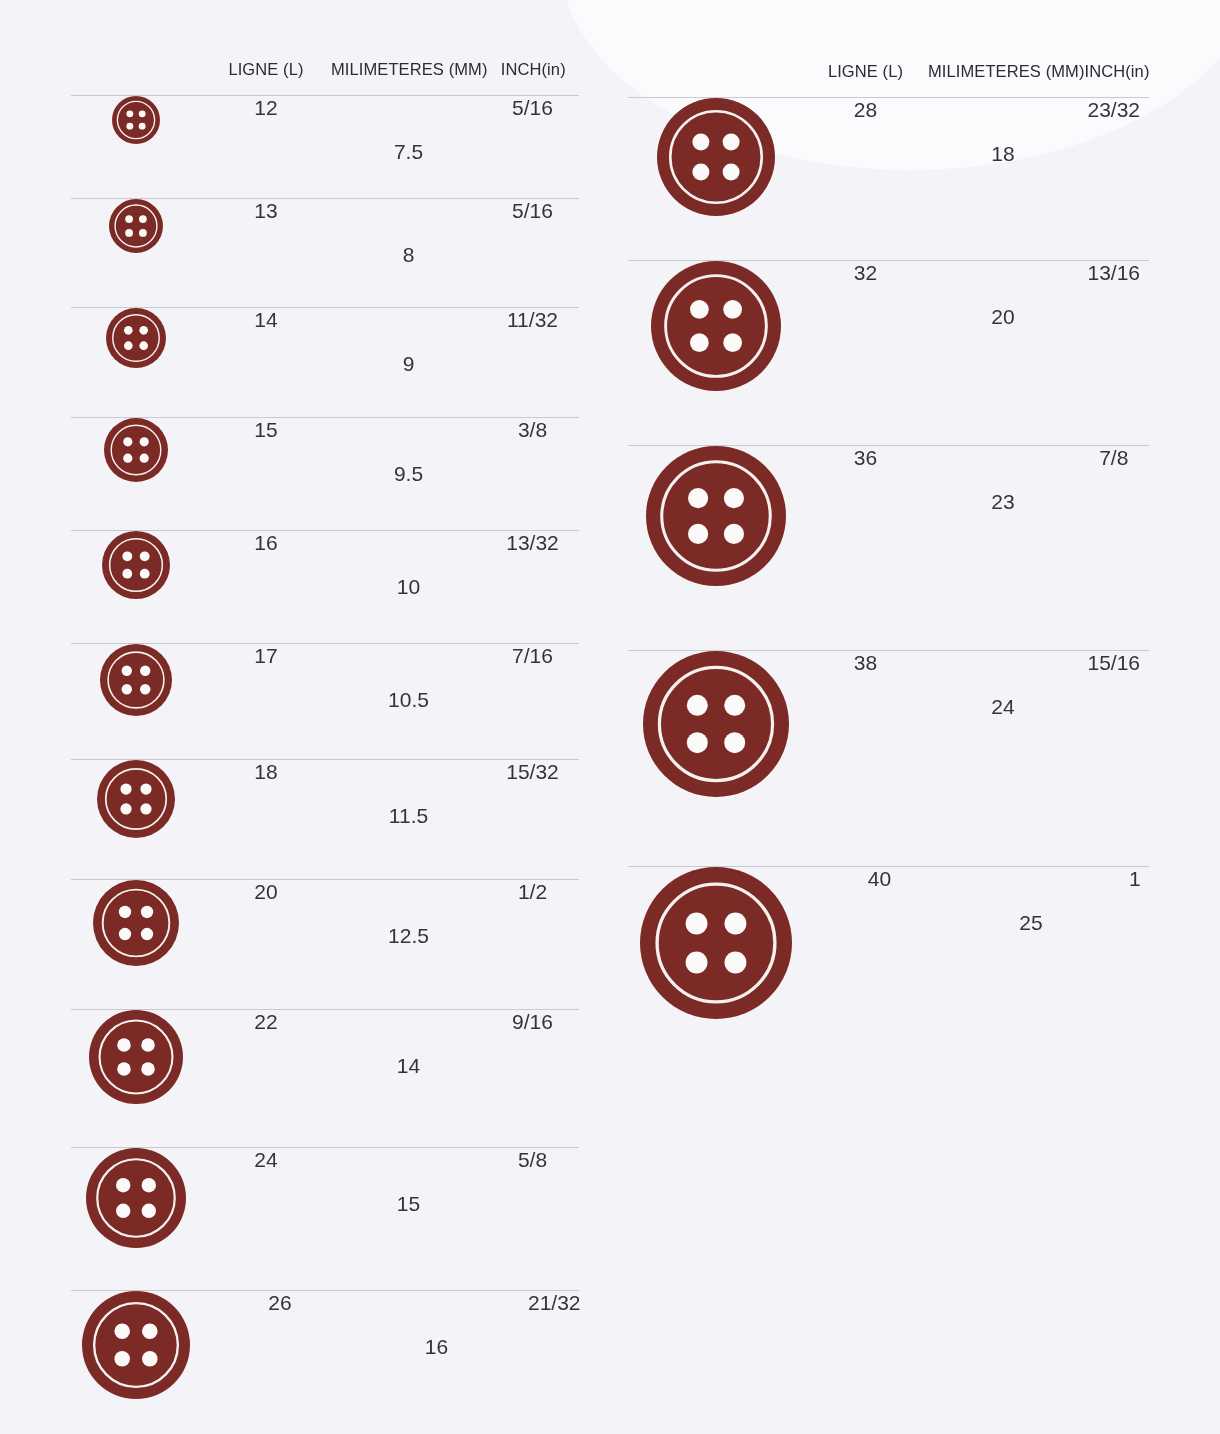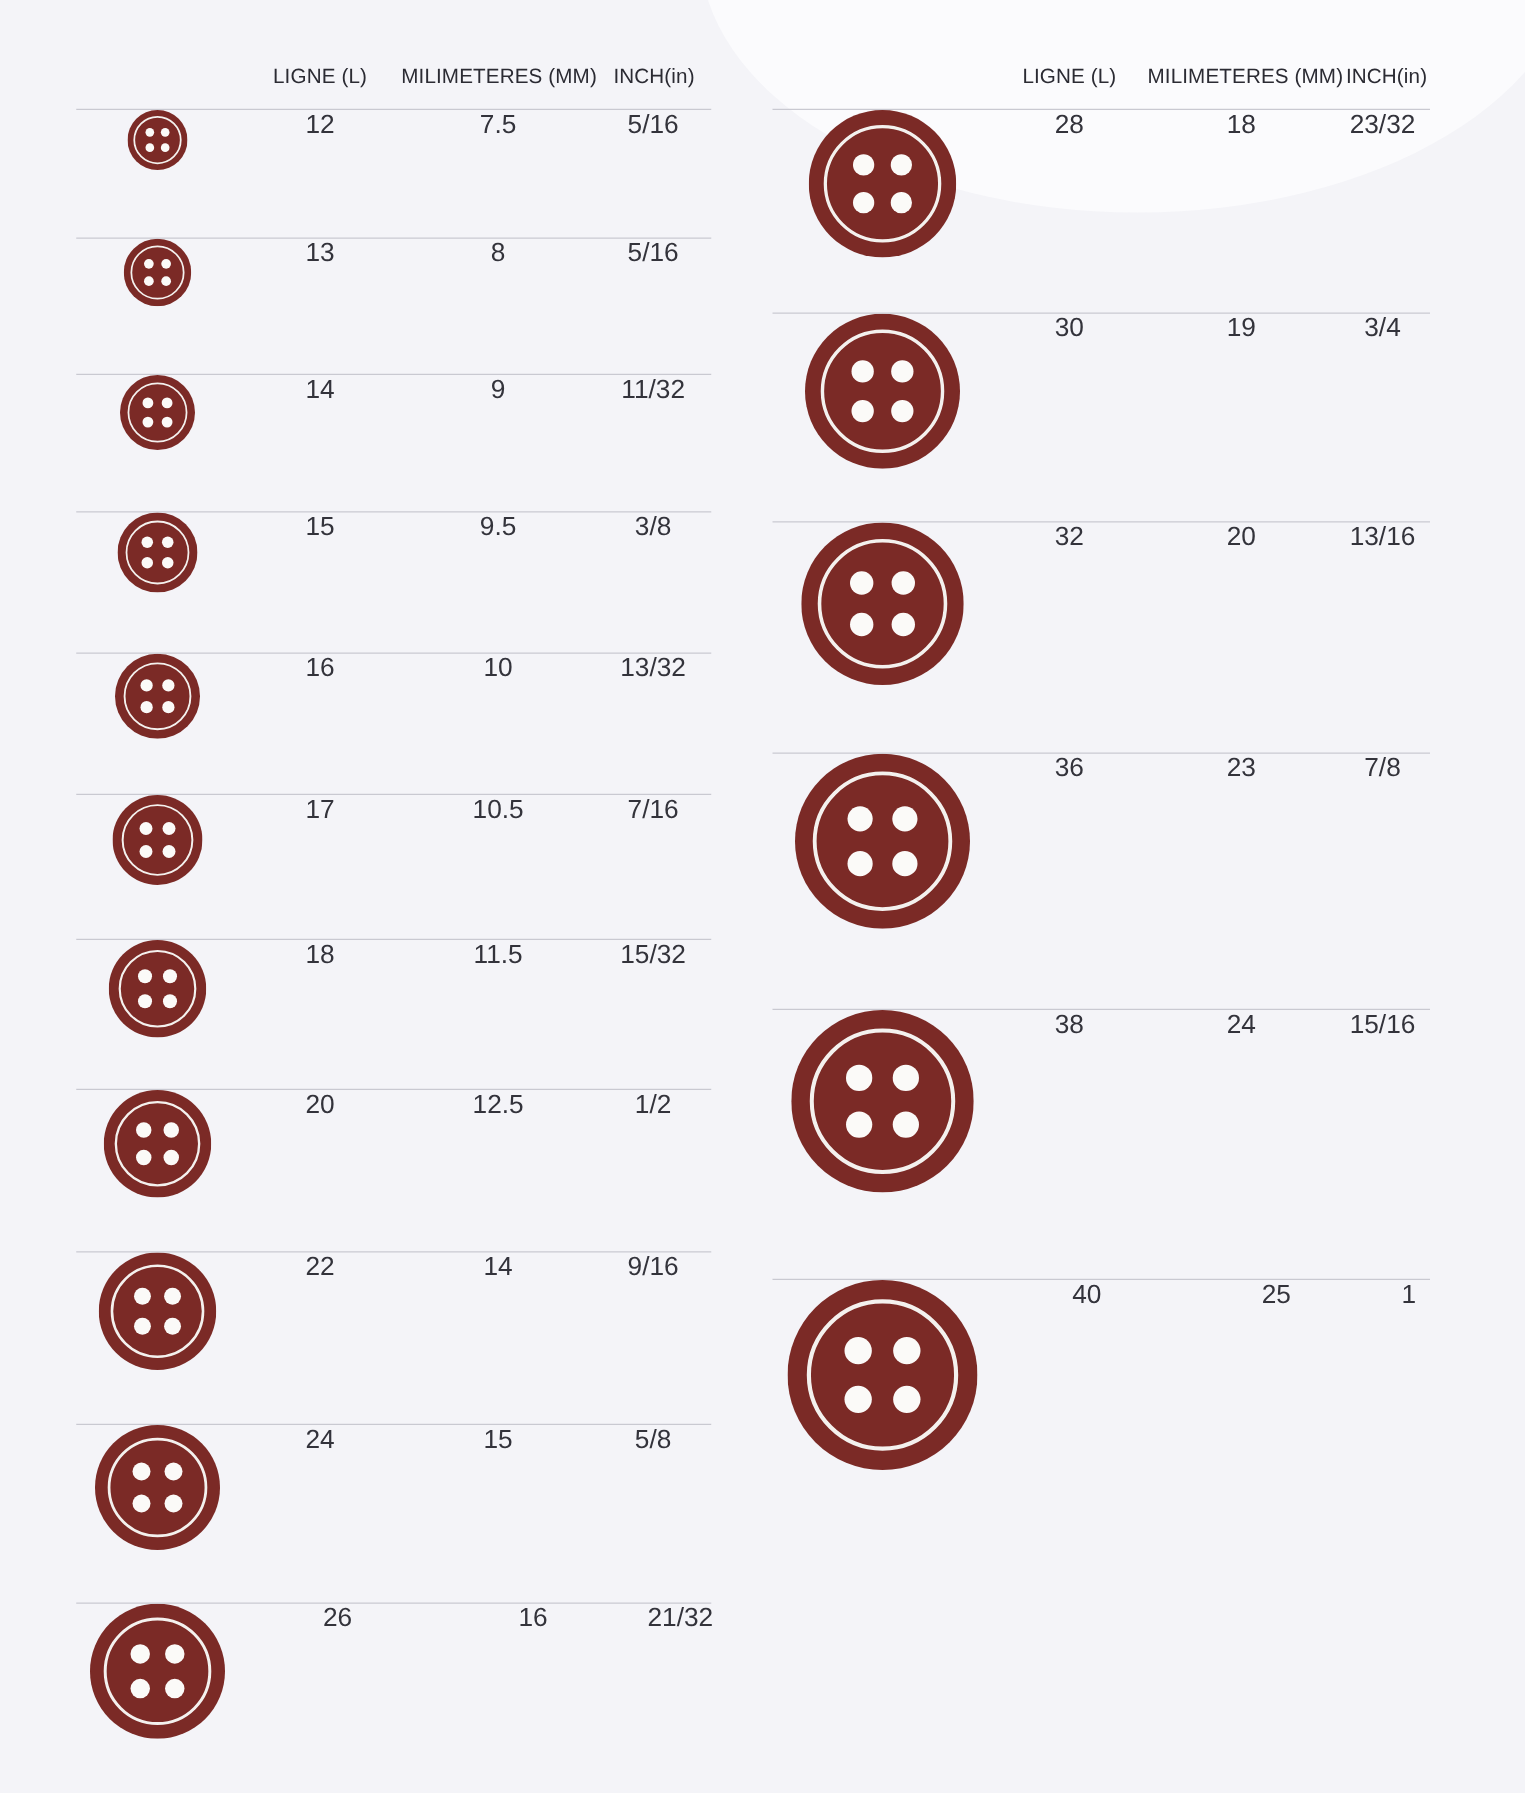--- a/index.html
+++ b/index.html
@@ -30,21 +30,21 @@
     z-index: 0;
   }
 
   .sheet {
     position: relative;
     z-index: 1;
     display: flex;
     width: 1220px;
     height: 1426px;
     box-sizing: border-box;
-    padding: 6px;
+    padding: 16px;
   }
 
   .table-col {
     box-sizing: border-box;
     display: flex;
     flex-direction: column;
   }
   .table-col.left  { width: 600px; padding-left: 55px; padding-right: 37px; }
   .table-col.right { width: 620px; padding-left: 12px; padding-right: 70px; }
 
@@ -61,21 +61,21 @@
     font-size: 16.5px;
     letter-spacing: 0.1px;
     color: #2b2b33;
     text-align: center;
     white-space: nowrap;
   }
 
   
   .c-swatch { flex: 0 0 130px; }
   .c-ligne  { flex: 0 0 130px; }
-  .c-mm     { flex: 0 0 155px; }
+  .c-mm     { flex: 0 0 155px; margin-top: 44px; }
   .c-inch   { flex: 0 0 0; flex-grow: 1; }
 
   .right .c-swatch { flex: 0 0 175px; }
   .right .c-ligne  { flex: 0 0 125px; }
   .right .c-mm     { flex: 0 0 150px; }
 
   
   .rows { display: flex; flex-direction: column; }
   .row {
     display: flex;
@@ -299,35 +299,20 @@
     <circle cx="43.90" cy="43.90" r="8.50" fill="#fbfaf8"></circle>
               <circle cx="74.10" cy="43.90" r="8.50" fill="#fbfaf8"></circle>
               <circle cx="43.90" cy="74.10" r="8.50" fill="#fbfaf8"></circle>
               <circle cx="74.10" cy="74.10" r="8.50" fill="#fbfaf8"></circle>
   </svg>
       </div>
       <div class="cell c-ligne">28</div>
       <div class="cell c-mm">18</div>
       <div class="cell c-inch">23/32</div>
     </div>
-    <div class="row" style="height:167px">
-      <div class="cell swatch-cell c-swatch">
-        <svg class="btn-svg" width="124" height="124" viewBox="0 0 124 124" xmlns="http://www.w3.org/2000/svg">
-    <circle cx="62" cy="62" r="62" fill="#7b2a26"></circle>
-    <circle cx="62" cy="62" r="48.05" fill="none" stroke="#f4f1ee" stroke-width="2.73"></circle>
-    <circle cx="46.13" cy="46.13" r="8.93" fill="#fbfaf8"></circle>
-              <circle cx="77.87" cy="46.13" r="8.93" fill="#fbfaf8"></circle>
-              <circle cx="46.13" cy="77.87" r="8.93" fill="#fbfaf8"></circle>
-              <circle cx="77.87" cy="77.87" r="8.93" fill="#fbfaf8"></circle>
-  </svg>
-      </div>
-      <div class="cell c-ligne">30</div>
-      <div class="cell c-mm">19</div>
-      <div class="cell c-inch">3/4</div>
-    </div>
     <div class="row" style="height:185px">
       <div class="cell swatch-cell c-swatch">
         <svg class="btn-svg" width="130" height="130" viewBox="0 0 130 130" xmlns="http://www.w3.org/2000/svg">
     <circle cx="65" cy="65" r="65" fill="#7b2a26"></circle>
     <circle cx="65" cy="65" r="50.38" fill="none" stroke="#f4f1ee" stroke-width="2.86"></circle>
     <circle cx="48.36" cy="48.36" r="9.36" fill="#fbfaf8"></circle>
               <circle cx="81.64" cy="48.36" r="9.36" fill="#fbfaf8"></circle>
               <circle cx="48.36" cy="81.64" r="9.36" fill="#fbfaf8"></circle>
               <circle cx="81.64" cy="81.64" r="9.36" fill="#fbfaf8"></circle>
   </svg>

